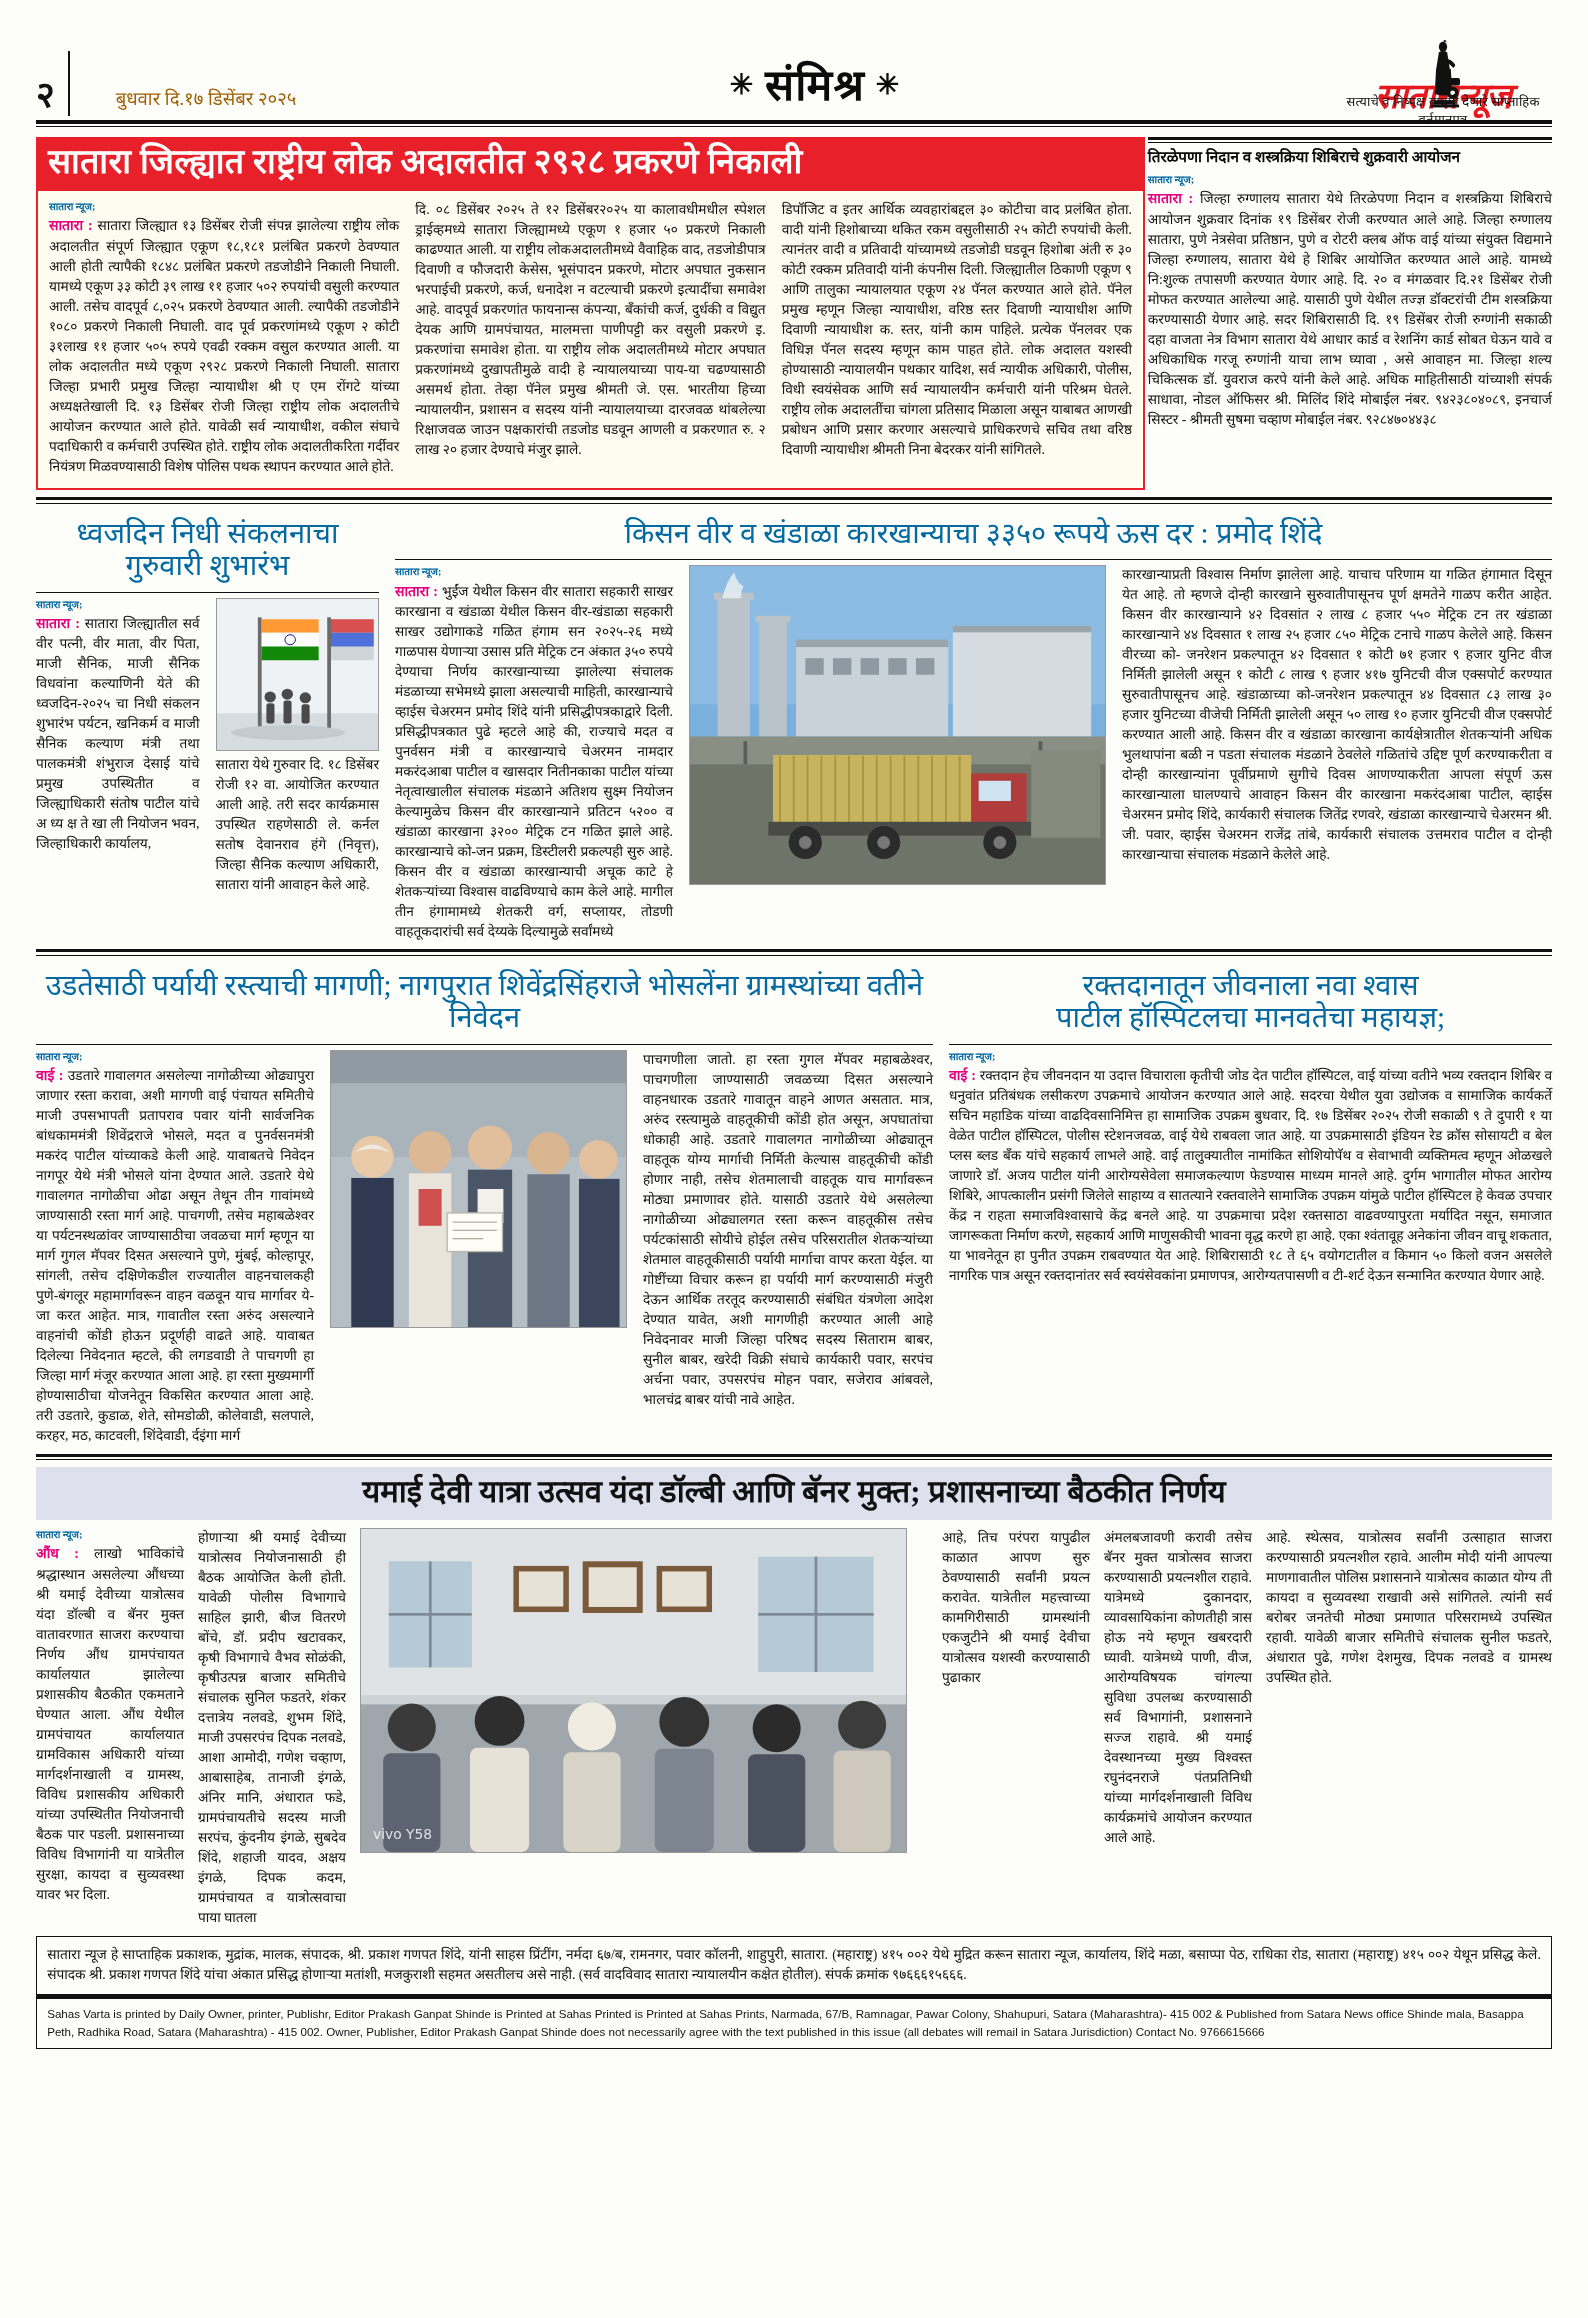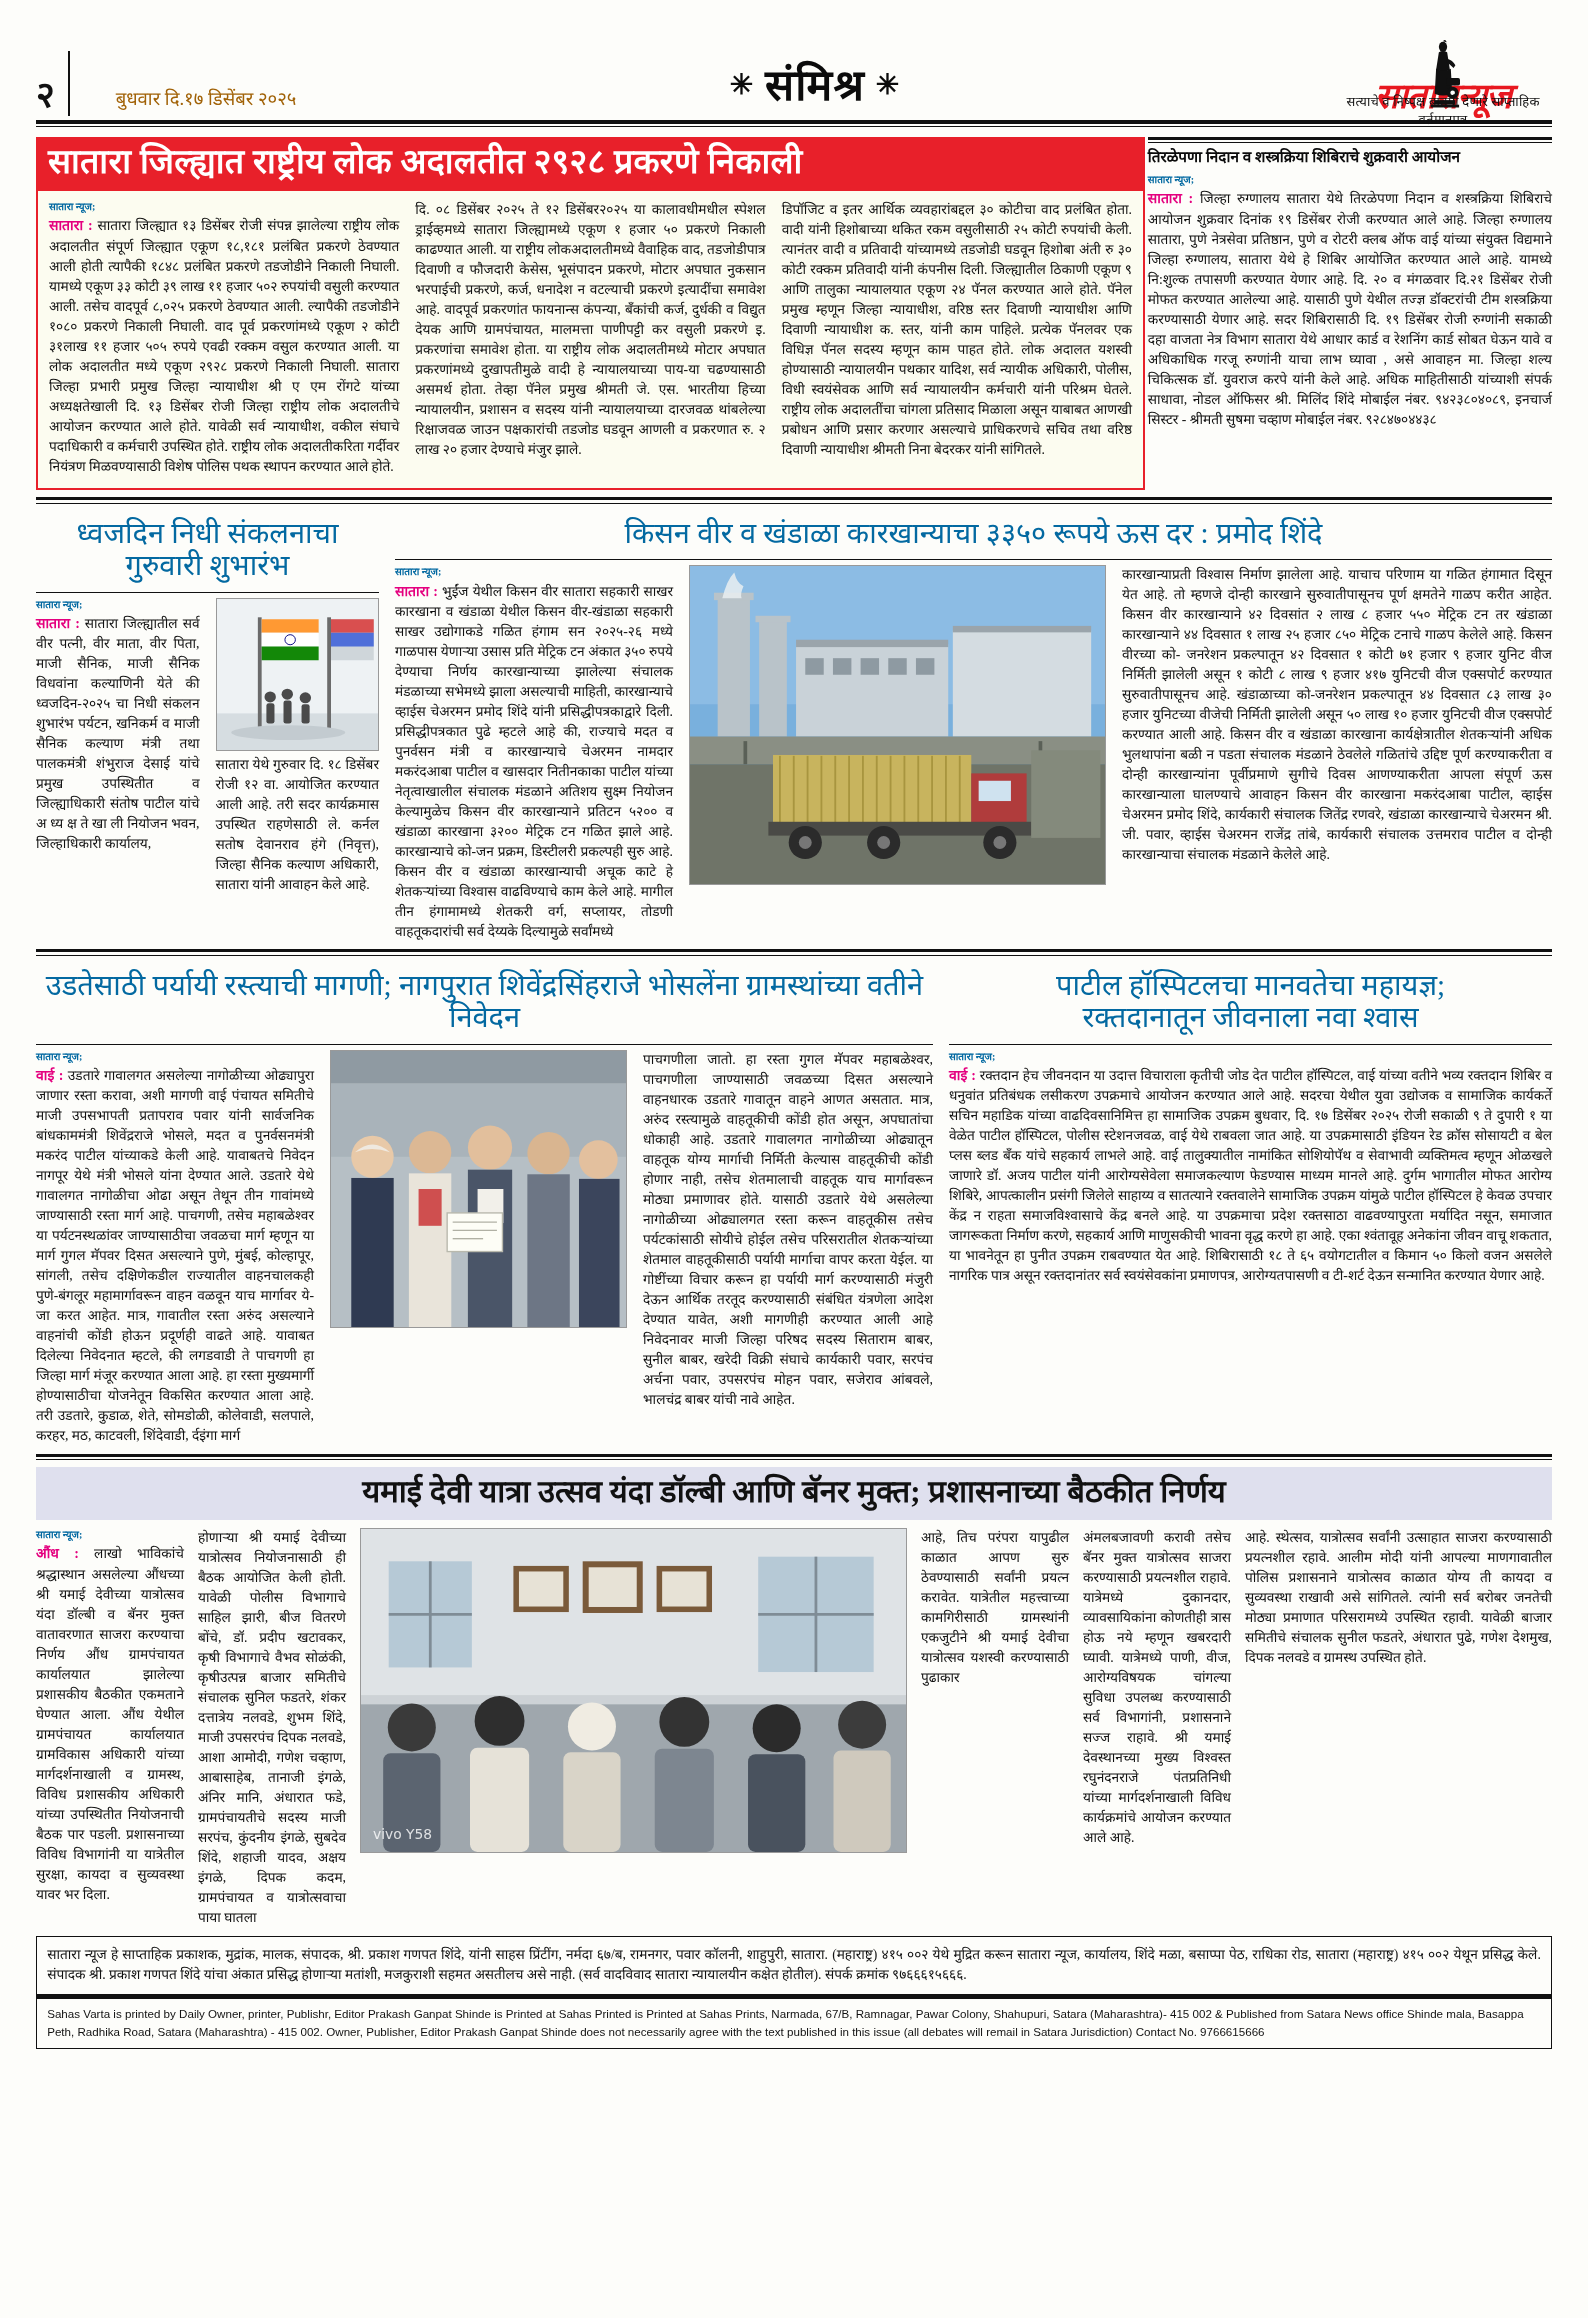--- a/index.html
+++ b/index.html
@@ -499,22 +499,22 @@
      मात्र, अरुंद रस्त्यामुळे वाहतूकीची कोंडी होत असून, अपघातांचा धोकाही आहे. उडतारे गावालगत नागोळीच्या ओढ्यातून वाहतूक योग्य मार्गाची निर्मिती केल्यास वाहतूकीची कोंडी होणार नाही, तसेच शेतमालाची वाहतूक याच मार्गावरून मोठ्या प्रमाणावर होते. यासाठी उडतारे येथे असलेल्या नागोळीच्या ओढ्यालगत रस्ता करून वाहतूकीस तसेच पर्यटकांसाठी सोयीचे होईल तसेच परिसरातील शेतकऱ्यांच्या शेतमाल वाहतूकीसाठी पर्यायी मार्गाचा वापर करता येईल.
 
      या गोष्टींच्या विचार करून हा पर्यायी मार्ग करण्यासाठी मंजुरी देऊन आर्थिक तरतूद करण्यासाठी संबंधित यंत्रणेला आदेश देण्यात यावेत, अशी मागणीही करण्यात आली आहे
 
      निवेदनावर माजी जिल्हा परिषद सदस्य सिताराम बाबर, सुनील बाबर, खरेदी विक्री संघाचे कार्यकारी पवार, सरपंच अर्चना पवार, उपसरपंच मोहन पवार, सजेराव आंबवले, भालचंद्र बाबर यांची नावे आहेत.</div>
       </div>
     </div>
 
     <div style="flex:1;">
       <div class="hl-black">
+        <div>रक्तदानातून जीवनाला नवा श्वास</div>
         <div>पाटील हॉस्पिटलचा मानवतेचा महायज्ञ;</div>
-        <div>रक्तदानातून जीवनाला नवा श्वास</div>
       </div>
       <div class="rule-thin"></div>
       <div class="body-col">
         <span class="byline">सातारा न्यूज;</span>
         <span class="dateline">वाई :</span><span> रक्तदान हेच जीवनदान या उदात्त विचाराला कृतीची जोड देत पाटील हॉस्पिटल, वाई यांच्या वतीने भव्य रक्तदान शिबिर व धनुवांत प्रतिबंधक लसीकरण उपक्रमाचे आयोजन करण्यात आले आहे. सदरचा येथील युवा उद्योजक व सामाजिक कार्यकर्ते सचिन महाडिक यांच्या वाढदिवसानिमित्त हा सामाजिक उपक्रम बुधवार, दि. १७ डिसेंबर २०२५ रोजी सकाळी ९ ते दुपारी १ या वेळेत पाटील हॉस्पिटल, पोलीस स्टेशनजवळ, वाई येथे राबवला जात आहे. या उपक्रमासाठी इंडियन रेड क्रॉस सोसायटी व बेल प्लस ब्लड बँक यांचे सहकार्य लाभले आहे.
 
      वाई तालुक्यातील नामांकित सोशियोपॅथ व सेवाभावी व्यक्तिमत्व म्हणून ओळखले जाणारे डॉ. अजय पाटील यांनी आरोग्यसेवेला समाजकल्याण फेडण्यास माध्यम मानले आहे. दुर्गम भागातील मोफत आरोग्य शिबिरे, आपत्कालीन प्रसंगी जिलेले साहाय्य व सातत्याने रक्तवालेने सामाजिक उपक्रम यांमुळे पाटील हॉस्पिटल हे केवळ उपचार केंद्र न राहता समाजविश्वासाचे केंद्र बनले आहे. या उपक्रमाचा प्रदेश रक्तसाठा वाढवण्यापुरता मर्यादित नसून, समाजात जागरूकता निर्माण करणे, सहकार्य आणि माणुसकीची भावना वृद्ध करणे हा आहे. एका श्वंतावूह अनेकांना जीवन वाचू शकतात, या भावनेतून हा पुनीत उपक्रम राबवण्यात येत आहे.
 
      शिबिरासाठी १८ ते ६५ वयोगटातील व किमान ५० किलो वजन असलेले नागरिक पात्र असून रक्तदानांतर सर्व स्वयंसेवकांना प्रमाणपत्र, आरोग्यतपासणी व टी-शर्ट देऊन सन्मानित करण्यात येणार आहे.</span>
       </div>
@@ -574,21 +574,21 @@
               <circle cx="900" cy="432" r="52" fill="#2b2b2b"></circle>
                 <rect x="838" y="488" width="124" height="212" rx="16" fill="#49525e"></rect>
               <circle cx="1085" cy="424" r="52" fill="#3c3c3c"></circle>
                 <rect x="1023" y="480" width="124" height="220" rx="16" fill="#cfc9bd"></rect>
             </g>
 
             <text x="26" y="672" font-family="DejaVu Sans, sans-serif" font-size="30" fill="#ffffff" opacity="0.8">vivo Y58</text>
           </svg>
         </div>
       </div>
-      <div style="width:148px;" class="body-col">आहे, तिच परंपरा यापुढील काळात आपण सुरु ठेवण्यासाठी सर्वांनी प्रयत्न करावेत. यात्रेतील महत्त्वाच्या कामगिरीसाठी ग्रामस्थांनी एकजुटीने श्री यमाई देवीचा यात्रोत्सव यशस्वी करण्यासाठी पुढाकार</div>
+      <div style="width:148px;margin-left:21px;" class="body-col">आहे, तिच परंपरा यापुढील काळात आपण सुरु ठेवण्यासाठी सर्वांनी प्रयत्न करावेत. यात्रेतील महत्त्वाच्या कामगिरीसाठी ग्रामस्थांनी एकजुटीने श्री यमाई देवीचा यात्रोत्सव यशस्वी करण्यासाठी पुढाकार</div>
       <div style="width:148px;" class="body-col">अंमलबजावणी करावी तसेच बॅनर मुक्त यात्रोत्सव साजरा करण्यासाठी प्रयत्नशील राहावे. यात्रेमध्ये दुकानदार, व्यावसायिकांना कोणतीही त्रास होऊ नये म्हणून खबरदारी घ्यावी. यात्रेमध्ये पाणी, वीज, आरोग्यविषयक चांगल्या सुविधा उपलब्ध करण्यासाठी सर्व विभागांनी, प्रशासनाने सज्ज राहावे. श्री यमाई देवस्थानच्या मुख्य विश्वस्त रघुनंदनराजे पंतप्रतिनिधी यांच्या मार्गदर्शनाखाली विविध कार्यक्रमांचे आयोजन करण्यात आले आहे.</div>
       <div style="flex:1;" class="body-col">आहे. स्थेत्सव, यात्रोत्सव सर्वांनी उत्साहात साजरा करण्यासाठी प्रयत्नशील रहावे. आलीम मोदी यांनी आपल्या माणगावातील पोलिस प्रशासनाने यात्रोत्सव काळात योग्य ती कायदा व सुव्यवस्था राखावी असे सांगितले. त्यांनी सर्व बरोबर जनतेची मोठ्या प्रमाणात परिसरामध्ये उपस्थित रहावी. यावेळी बाजार समितीचे संचालक सुनील फडतरे, अंधारात पुढे, गणेश देशमुख, दिपक नलवडे व ग्रामस्थ उपस्थित होते.</div>
     </div>
   </div>
 
   <div class="footer-box">
     <div class="body-col">सातारा न्यूज हे साप्ताहिक प्रकाशक, मुद्रांक, मालक, संपादक, श्री. प्रकाश गणपत शिंदे, यांनी साहस प्रिंटींग, नर्मदा ६७/ब, रामनगर, पवार कॉलनी, शाहुपुरी, सातारा. (महाराष्ट्र) ४१५ ००२ येथे मुद्रित करून सातारा न्यूज, कार्यालय, शिंदे मळा, बसाप्पा पेठ, राधिका रोड, सातारा (महाराष्ट्र) ४१५ ००२ येथून प्रसिद्ध केले. संपादक श्री. प्रकाश गणपत शिंदे यांचा अंकात प्रसिद्ध होणाऱ्या मतांशी, मजकुराशी सहमत असतीलच असे नाही. (सर्व वादविवाद सातारा न्यायालयीन कक्षेत होतील). संपर्क क्रमांक ९७६६६१५६६६.</div>
   </div>
   <div class="footer-sep"></div>
   <div class="footer-eng">

